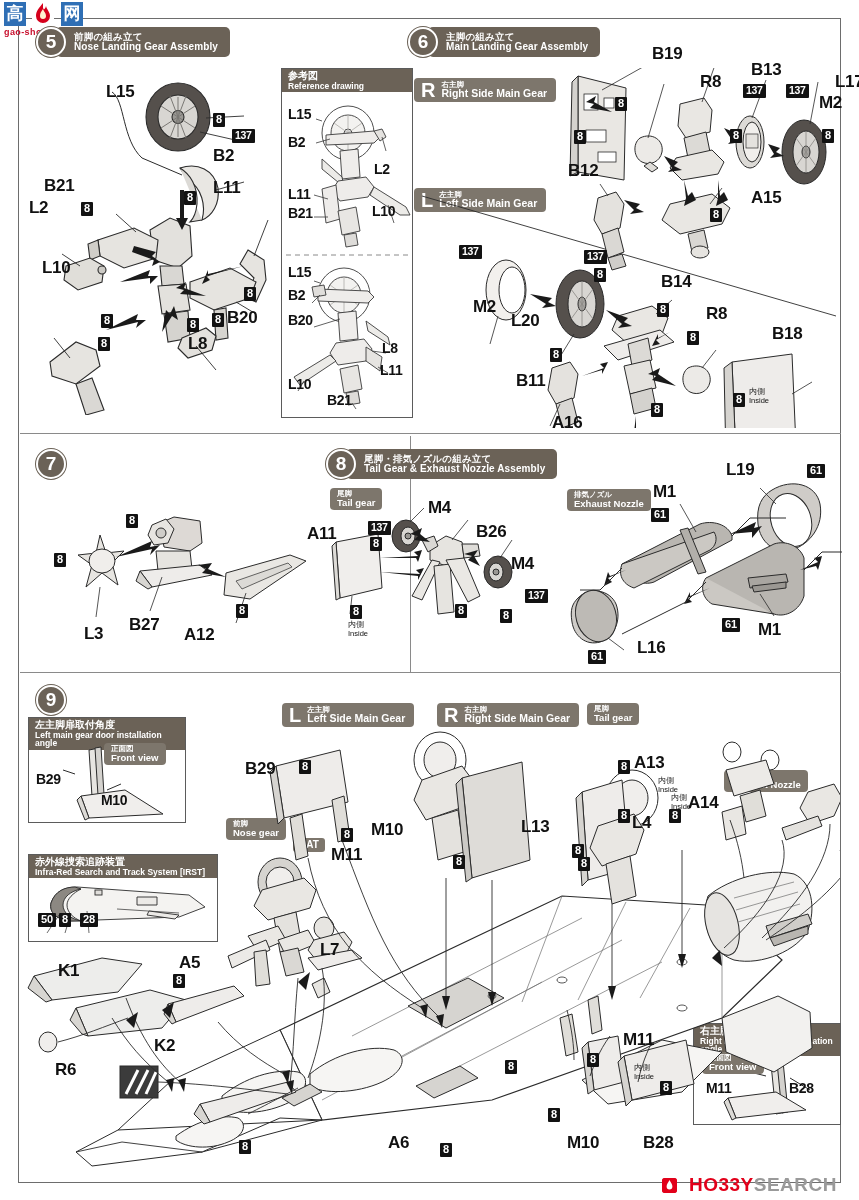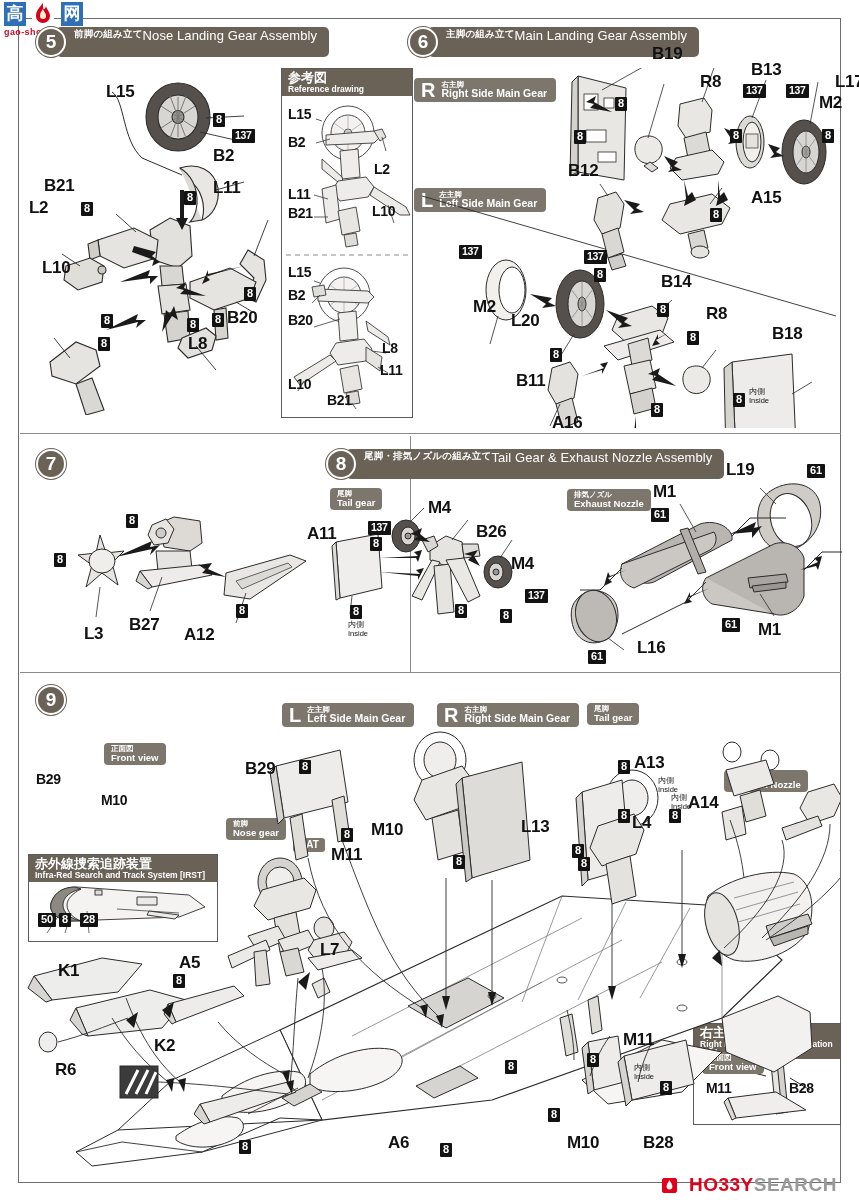--- a/index.html
+++ b/index.html
@@ -47,26 +47,25 @@
     position: relative; z-index: 2;
     flex: 0 0 auto;
   }
   .step-title {
     background: #6b6257;
     color: #ffffff;
     height: 30px;
     margin-left: -10px;
     padding: 2px 12px 2px 18px;
     border-radius: 5px;
-    display: flex; flex-direction: row; justify-content: center;
+    display: flex; flex-direction: column; justify-content: center;
     line-height: 1.05;
-    text-align: center;
   }
   .step-jp { font-size: 9.5px; font-weight: bold; letter-spacing: .2px; }
-  .step-en { font-size: 13px; font-weight: normal; letter-spacing: .1px; }
+  .step-en { font-size: 10px; font-weight: bold; letter-spacing: .1px; }
 
   
   .side-badge {
     position: absolute;
     display: flex; align-items: center;
     background: #7d766c;
     color: #fff;
     height: 24px;
     border-radius: 4px;
     padding: 0 9px 0 4px;
@@ -98,21 +97,21 @@
     position: absolute;
     border: 1px solid #5b5b5b;
     background: #ffffff;
   }
   .panel-head {
     background: #6b6257;
     color: #fff;
     padding: 2px 6px;
     line-height: 1.05;
   }
-  .panel-head .jp { font-size: 13px; font-weight: bold; display: block; }
+  .panel-head .jp { font-size: 10px; font-weight: bold; display: block; }
   .panel-head .en { font-size: 8.5px; font-weight: bold; display: block; }
 
   
   .plabel {
     position: absolute;
     font-size: 17px;
     font-weight: bold;
     color: #111;
     letter-spacing: -.3px;
     white-space: nowrap;
@@ -724,20 +723,36 @@
   <div class="plabel" style="left:637px; top:638px;">L16</div>
   <div class="chip" style="left:651px; top:508px;">61</div>
   <div class="chip" style="left:807px; top:464px;">61</div>
   <div class="chip" style="left:722px; top:618px;">61</div>
   <div class="chip" style="left:588px; top:650px;">61</div>
 
   <div class="step-head" style="left:36px; top:684px;">
     <div class="step-num">9</div>
   </div>
 
+  <div class="panel" style="left:28px; top:717px; width:158px; height:106px;">
+    <div class="panel-head">
+      <span class="jp">左主脚扉取付角度</span>
+      <span class="en">Left main gear door installation angle</span>
+    </div>
+    <svg style="position:absolute; left:0; top:26px;" width="156" height="78" viewBox="0 0 156 78">
+      <g fill="none" stroke="#2b2b2b" stroke-width="1">
+        <path d="M60 6 L70 4 L74 66 L64 68 Z" fill="#e7e5e1"></path>
+        <path d="M66 4 L72 3 L76 66 L70 67 Z" fill="#d4d2ce"></path>
+        <path d="M52 52 L96 46 L134 70 L60 74 Z" fill="#f0eeec"></path>
+        <path d="M52 52 L60 74 L56 76 L48 56 Z" fill="#dcdad6"></path>
+        <line x1="46" y1="30" x2="34" y2="26"></line>
+        <line x1="78" y1="46" x2="92" y2="40"></line>
+      </g>
+    </svg>
+  </div>
   <div class="tag" style="left:104px; top:743px;">
     <span class="jp">正面図</span>
     <span class="en">Front view</span>
   </div>
   <div class="plabel sm" style="left:36px; top:771px;">B29</div>
   <div class="plabel sm" style="left:101px; top:792px;">M10</div>
 
   <div class="panel" style="left:28px; top:854px; width:190px; height:88px;">
     <div class="panel-head">
       <span class="jp">赤外線捜索追跡装置</span>

